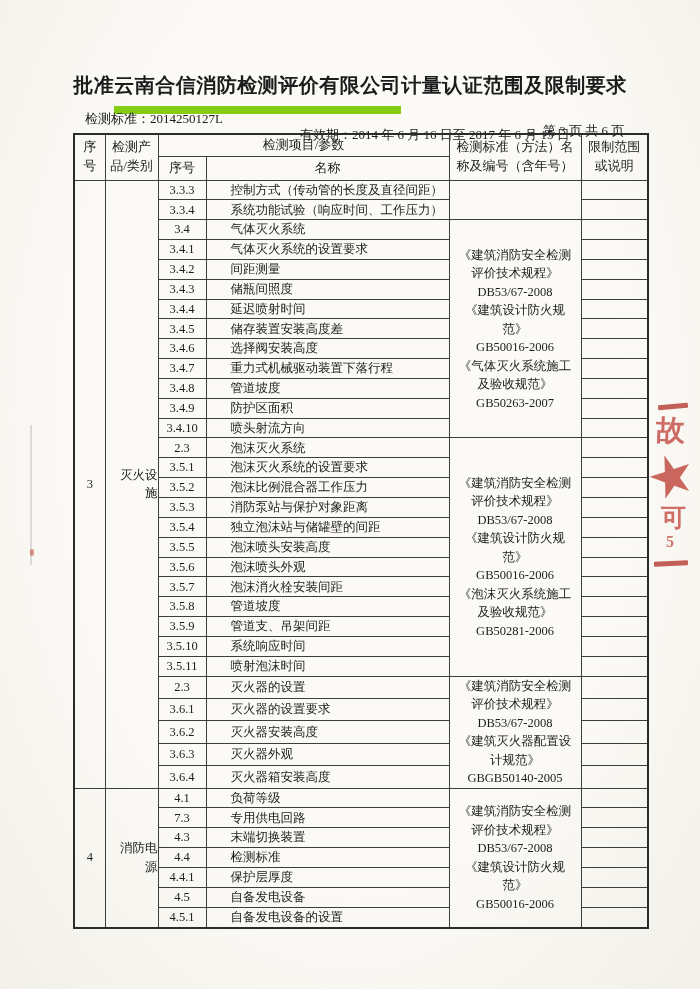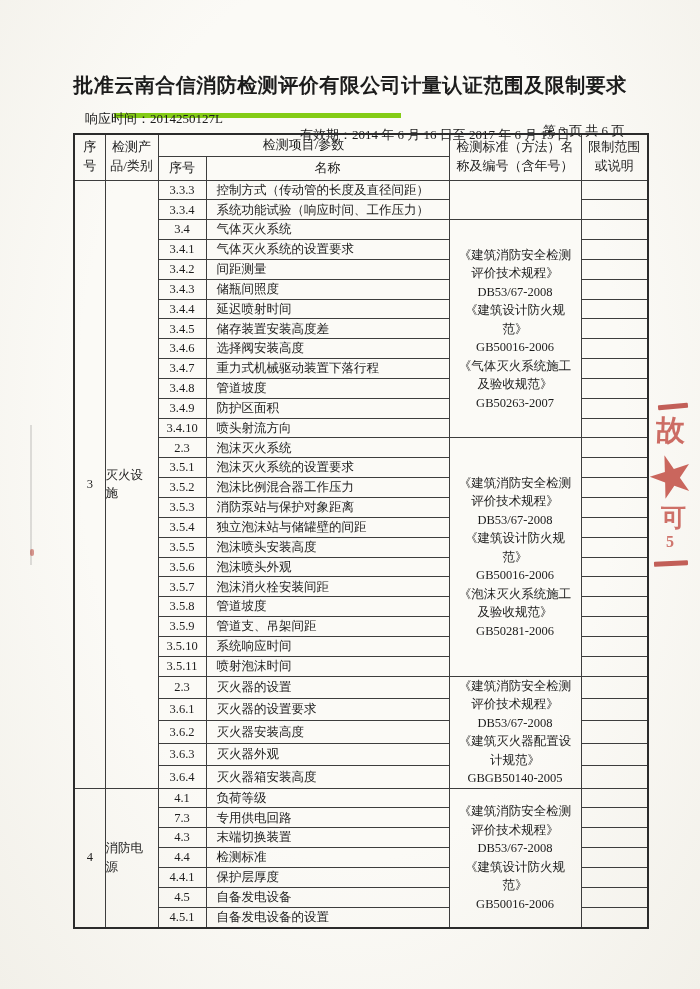--- a/index.html
+++ b/index.html
@@ -7,21 +7,21 @@
     width:700px;height:989px;position:relative;overflow:hidden;
     background:radial-gradient(ellipse at 50% 42%, #fbfaf6 55%, #f2f0e9 100%);
     font-family:"Liberation Serif","DejaVu Serif",serif;
     color:#1c1c1c;
   }
   .doc-title{
     position:absolute;top:72px;left:0;width:100%;
     text-align:center;font-size:20px;font-weight:bold;letter-spacing:.5px;
     white-space:nowrap;
   }
-  .title-underlined{border-bottom:5px solid #84cc16;padding-bottom:17px;}
+  .title-underlined{border-bottom:8px solid #84cc16;padding-bottom:10px;}
   .meta-line{position:absolute;top:110px;left:0;width:100%;height:20px;font-size:13px;}
   .meta-cert{position:absolute;left:85px;top:0;}
   .meta-valid{position:absolute;left:300px;top:16px;}
   .meta-page{position:absolute;left:543px;top:12px;}
 
   table.cert-table{
     position:absolute;left:73px;top:133px;width:574px;
     border-collapse:collapse;table-layout:fixed;
     border:2px solid #2b2b2b;
   }
@@ -32,23 +32,23 @@
   .cert-table thead th{
     font-size:13px;text-align:center;vertical-align:middle;
     white-space:pre-line;line-height:1.45;
   }
   .hrow1{height:22px;}
   .hrow2{height:24px;}
   .cert-table tbody td{
     height:18.85px;font-size:12.5px;line-height:18.5px;vertical-align:middle;
   }
   td.c-seq{text-align:center;font-size:13px;}
-  td.c-cat{text-align:left;white-space:pre-line;line-height:1.55;font-size:13px;}
+  td.c-cat{text-align:right;white-space:pre-line;line-height:1.55;font-size:13px;}
   td.c-no{text-align:center;font-size:12.5px;}
-  td.c-name{text-align:left;padding:0 4px 0 10px;white-space:nowrap;}
+  td.c-name{text-align:left;padding:0 4px 0 24px;white-space:nowrap;}
   td.c-std{text-align:center;white-space:pre-line;line-height:15.8px;font-size:12.3px;}
   td.c-limit{}
 
   
   .stamp{position:absolute;left:649px;top:401px;width:48px;height:170px;color:#c24a41;}
   .stamp-bar-top{position:absolute;top:3px;left:9px;width:30px;height:5px;background:#b8443c;transform:rotate(-5deg);opacity:.85;border-radius:1px;}
   .stamp-glyph-1{position:absolute;top:10px;left:7px;font-size:29px;font-weight:bold;opacity:.8;transform:rotate(2deg);}
   .stamp-star{position:absolute;top:53px;left:1px;width:43px;height:46px;background:#c0453c;opacity:.82;transform:rotate(-18deg);
     clip-path:polygon(50% 0%,61% 35%,98% 35%,68% 57%,79% 91%,50% 70%,21% 91%,32% 57%,2% 35%,39% 35%);}
   .stamp-glyph-2{position:absolute;top:100px;left:12px;font-size:25px;font-weight:bold;opacity:.78;}
@@ -60,21 +60,21 @@
   .red-speck{position:absolute;left:30px;top:549px;width:4px;height:7px;background:rgba(186,70,58,.55);border-radius:2px;}
 </style>
 </head>
 <body>
 
 <div class="doc-title">
   <span>批准</span><span class="title-underlined">云南合信消防检测评价有限公司</span><span>计量认证范围及限制要求</span>
 </div>
 
 <div class="meta-line">
-  <span class="meta-cert"><span>响应时间：</span><span>2014250127L</span></span>
+  <span class="meta-cert"><span>检测标准：</span><span>2014250127L</span></span>
   <span class="meta-valid"><span>有效期：</span><span>2014 年 6 月 16 日至 2017 年 6 月 15 日</span></span>
   <span class="meta-page">第 3 页  共 6 页</span>
 </div>
 
 <table class="cert-table">
   <colgroup>
     <col style="width:31px">
       <col style="width:53px">
       <col style="width:48px">
     <col style="width:243px">

